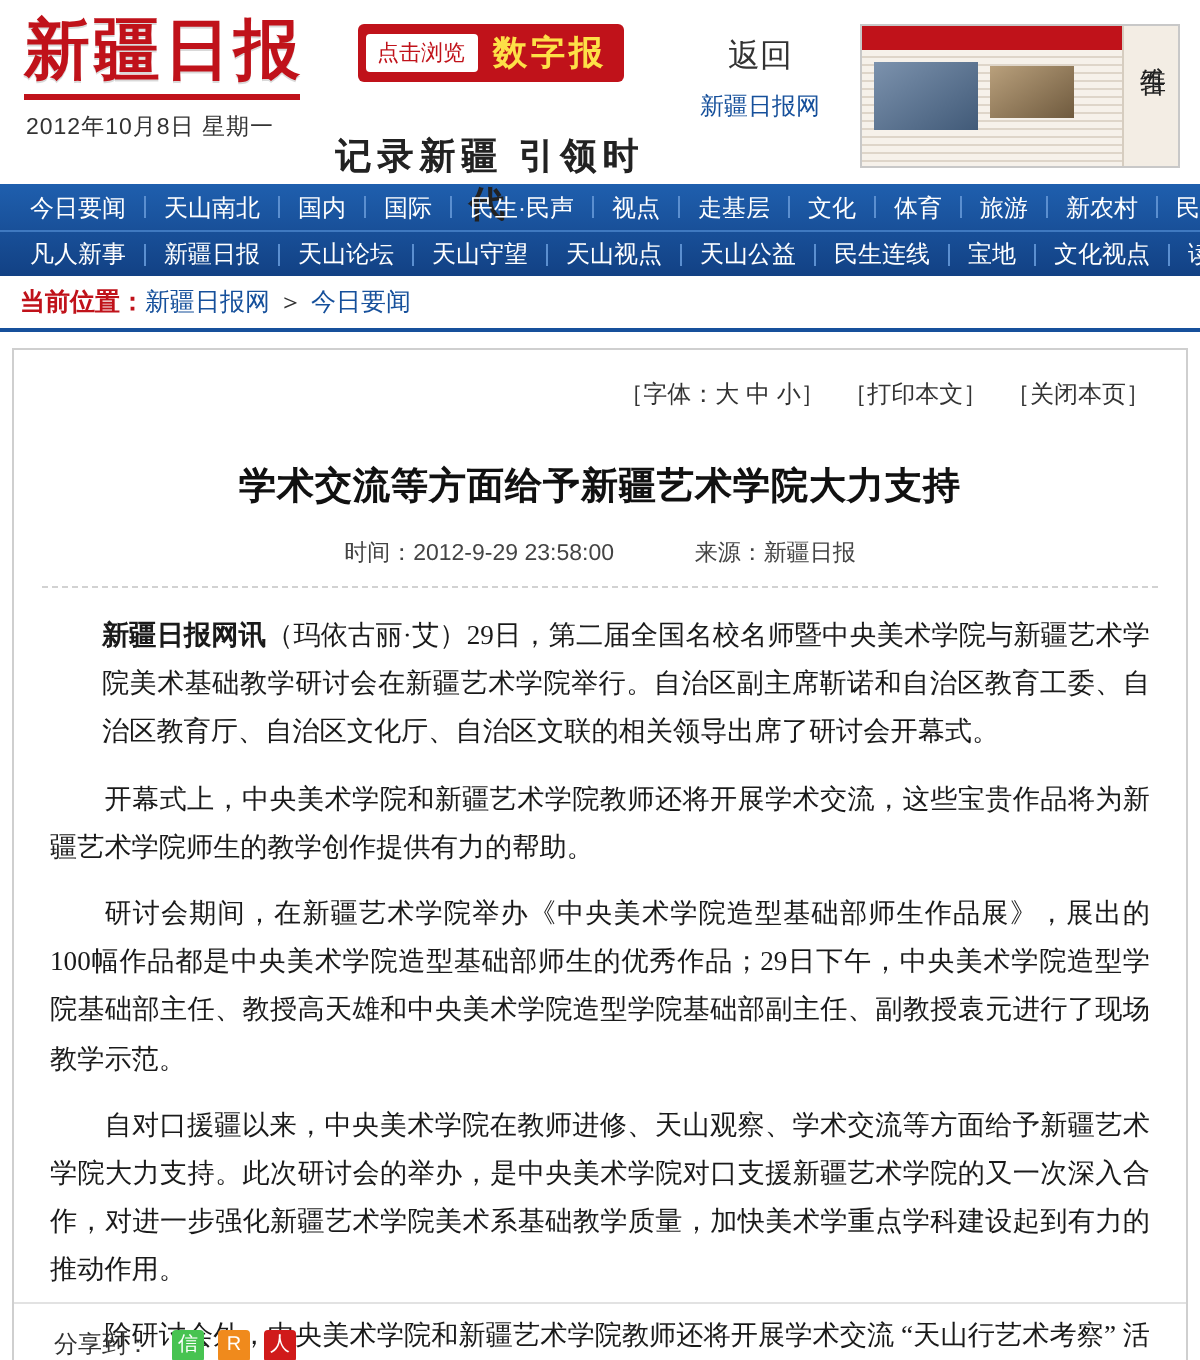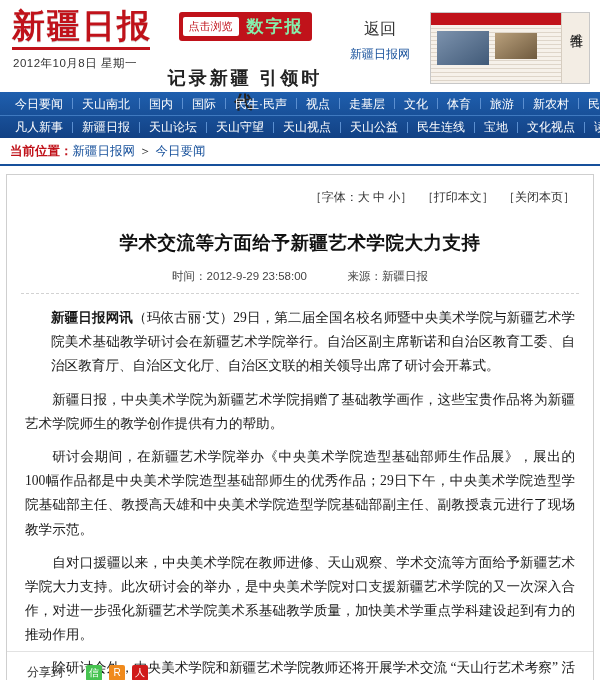--- a/index.html
+++ b/index.html
@@ -50,21 +50,21 @@
   }
   .digital-tip {
     background: #ffffff;
     color: #c0121a;
     font-size: 11px;
     padding: 2px 6px;
     border-radius: 2px;
     margin-right: 8px;
   }
   .digital-label {
-    color: #86efac; font-size: 17px; font-weight: bold;
+    color: #fde047; font-size: 17px; font-weight: bold;
     font-family: "Liberation Serif", serif;
     letter-spacing: 2px;
   }
   .slogan {
     font-family: "Liberation Serif", serif;
     font-size: 18px;
     font-weight: bold;
     color: #222;
     letter-spacing: 3px;
   }
@@ -313,21 +313,21 @@
     <div class="headline">学术交流等方面给予新疆艺术学院大力支持</div>
 
     <div class="meta">
       <span>时间：</span><span>2012-9-29 23:58:00</span>
       <span class="sp"></span>
       <span>来源：</span><span>新疆日报</span>
     </div>
 
     <div class="body">
       <p class="lead"><span class="src-bold">新疆日报网讯</span><span>（玛依古丽·艾）29日，第二届全国名校名师暨中央美术学院与新疆艺术学院美术基础教学研讨会在新疆艺术学院举行。自治区副主席靳诺和自治区教育工委、自治区教育厅、自治区文化厅、自治区文联的相关领导出席了研讨会开幕式。</span></p>
-      <p>新疆日报，中央美术学院为新疆艺术学院捐赠了基础教学画作，这些宝贵作品将为新疆艺术学院师生的教学创作提供有力的帮助。</p>
+      <p>开幕式上，中央美术学院和新疆艺术学院教师还将开展学术交流，这些宝贵作品将为新疆艺术学院师生的教学创作提供有力的帮助。</p>
       <p>研讨会期间，在新疆艺术学院举办《中央美术学院造型基础部师生作品展》，展出的100幅作品都是中央美术学院造型基础部师生的优秀作品；29日下午，中央美术学院造型学院基础部主任、教授高天雄和中央美术学院造型学院基础部副主任、副教授袁元进行了现场教学示范。</p>
       <p>自对口援疆以来，中央美术学院在教师进修、天山观察、学术交流等方面给予新疆艺术学院大力支持。此次研讨会的举办，是中央美术学院对口支援新疆艺术学院的又一次深入合作，对进一步强化新疆艺术学院美术系基础教学质量，加快美术学重点学科建设起到有力的推动作用。</p>
       <p>除研讨会外，中央美术学院和新疆艺术学院教师还将开展学术交流 “天山行艺术考察” 活动。</p>
     </div>
 
     <div class="share">
       <span class="share-label">分享到：</span>
       <span class="share-ico ico-weixin">信</span>
       <span class="share-ico ico-rss">R</span>
       <span class="share-ico ico-renren">人</span>

